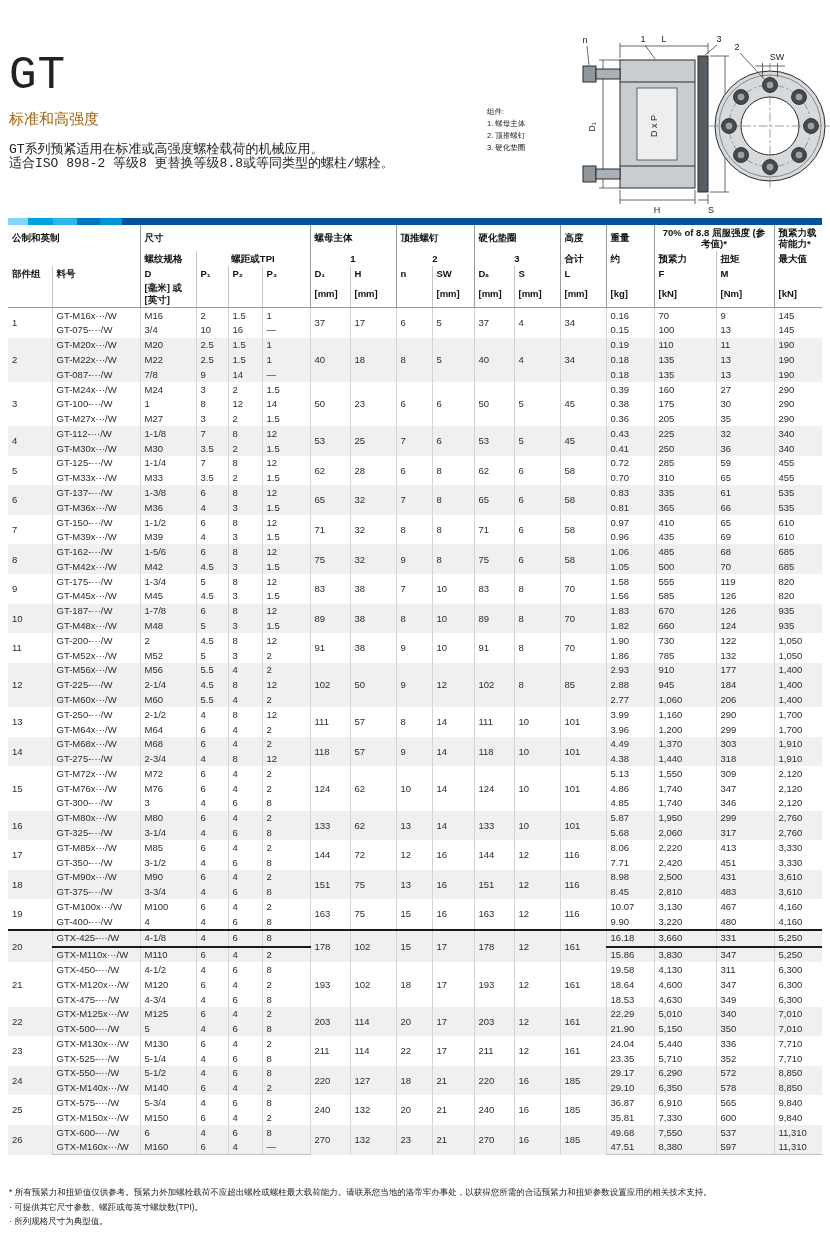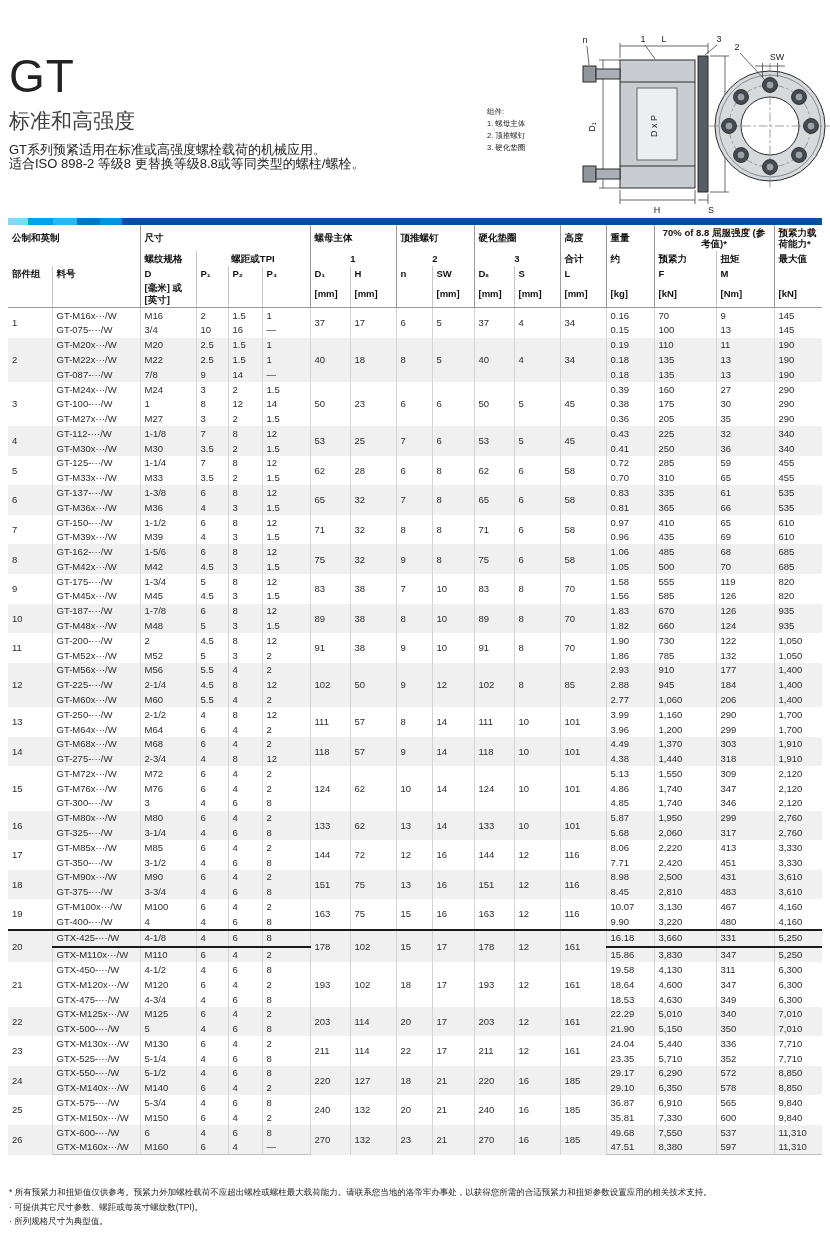--- a/index.html
+++ b/index.html
@@ -1,22 +1,22 @@
 <!DOCTYPE html>
 <html><head>
 <meta charset="utf-8">
 <style>
   html,body{margin:0;padding:0;background:#fff;}
   #page{position:relative;width:830px;height:1249px;background:#fff;overflow:hidden;
         font-family:"Liberation Sans","DejaVu Sans",sans-serif;color:#1a1a1a;}
 
   
-  #title-block{position:absolute;left:9px;top:52px;}
+  #title-block{position:absolute;left:9px;top:52px;font-family:Liberation Mono, monospace;}
   #product-title{font-size:46px;line-height:48px;font-weight:400;letter-spacing:1px;color:#222;}
-  #product-subtitle{font-size:21px;line-height:27px;font-weight:400;color:#404040;margin-top:7px;}
+  #product-subtitle{font-size:15px;line-height:27px;font-weight:400;color:#a16207;margin-top:7px;}
   #product-desc{font-size:13px;line-height:14px;color:#222;margin-top:9px;}
 
   
   #drawing-legend{position:absolute;left:487px;top:106px;font-size:7.5px;line-height:12px;color:#222;}
   #tech-svg{position:absolute;left:525px;top:30px;}
   #tech-svg text{font-size:9px;fill:#222;font-family:"Liberation Sans","DejaVu Sans",sans-serif;}
   .dim{stroke:#444;stroke-width:0.8;fill:none;}
   .edge{stroke:#2a2a2a;stroke-width:1;}
   .cl{stroke:#777;stroke-width:0.7;stroke-dasharray:9 2.5 2.5 2.5;fill:none;}
 

